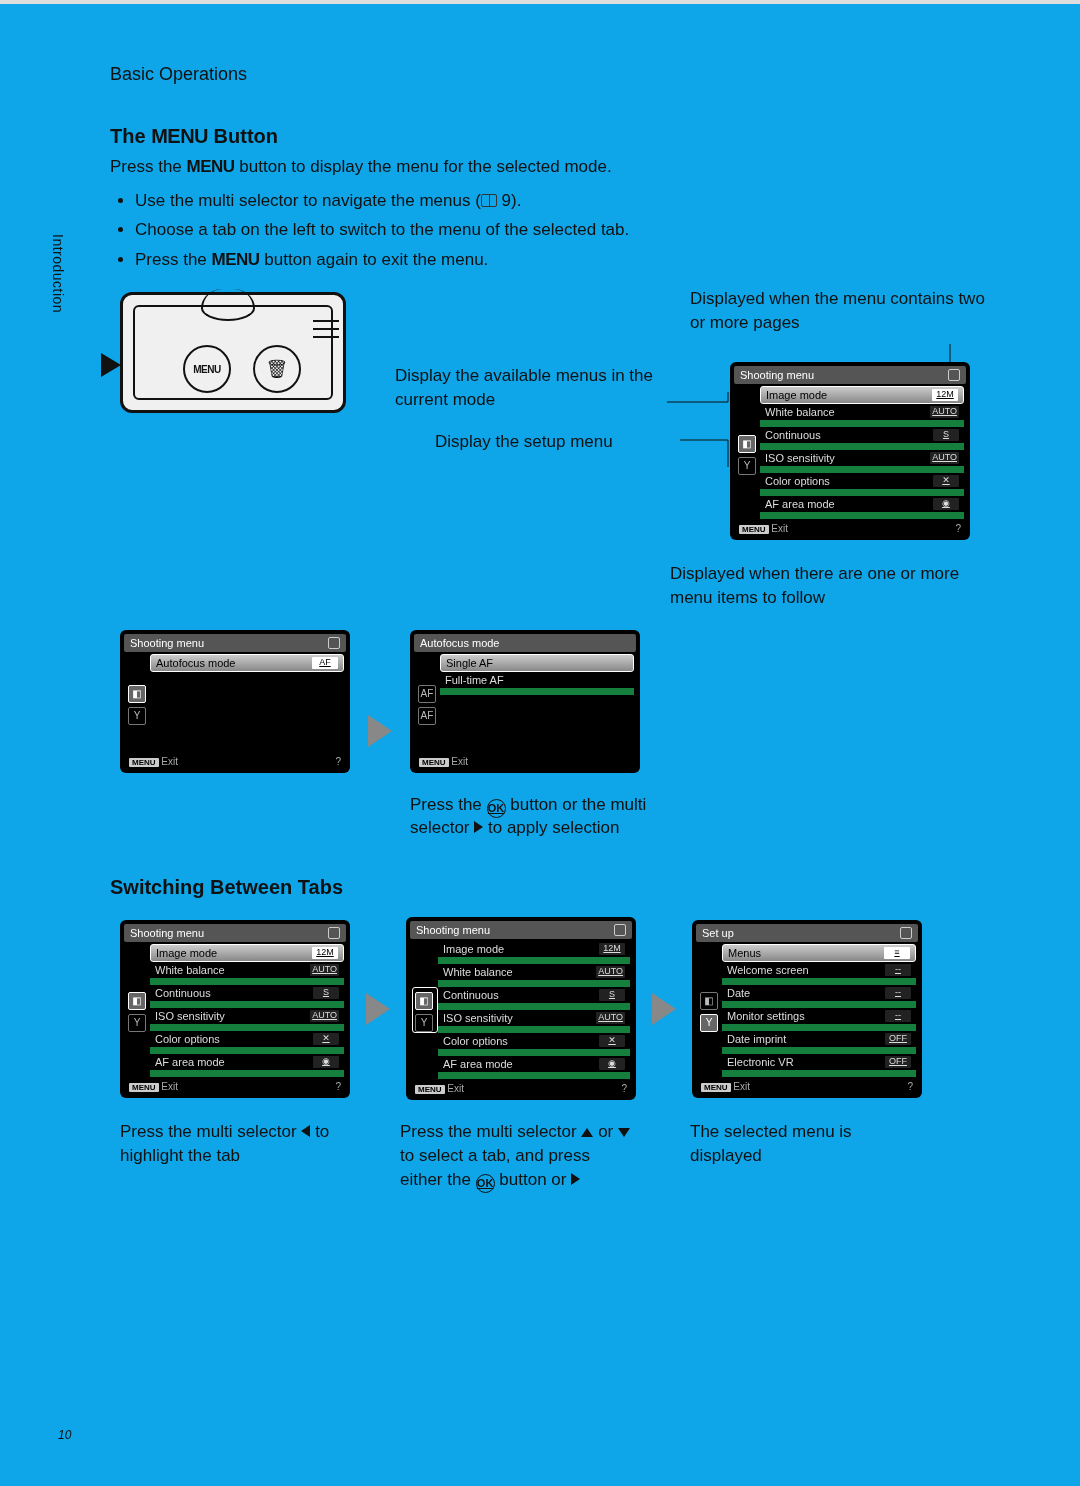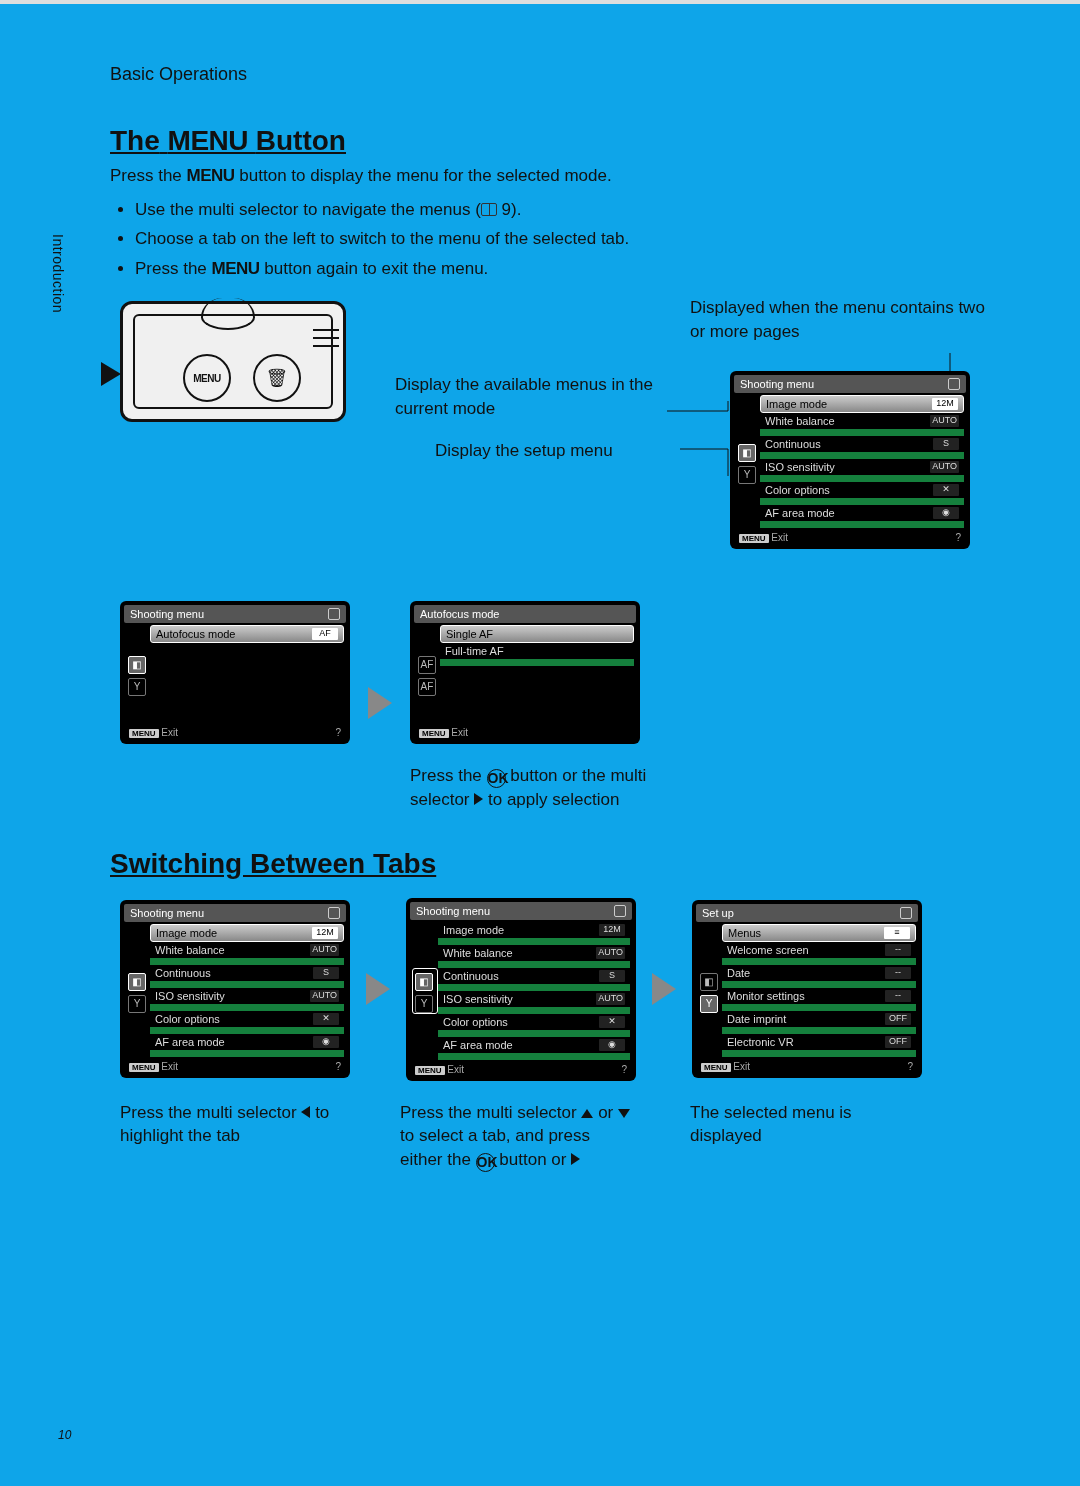--- a/index.html
+++ b/index.html
@@ -26,24 +26,23 @@
   .side-tab {
     position: absolute;
     left: 50px;
     top: 230px;
     writing-mode: vertical-rl;
     font-size: 14px;
     letter-spacing: 0.5px;
   }
   h2 {
     font-weight: bold;
-    font-size: 28px;
+    font-size: 20px;
     margin: 0 0 6px 0;
     padding-left: 70px;
-    text-decoration: underline;
   }
   .menu-word {
     font-family: "Arial Narrow", Arial, sans-serif;
     font-weight: bold;
     letter-spacing: -0.5px;
   }
   .body-text {
     padding-left: 70px;
     padding-right: 30px;
     line-height: 1.5;
@@ -68,26 +67,27 @@
     content:"";
     position:absolute;
     left:50%; top:0; bottom:0;
     border-left:1.3px solid #333;
   }
   .ok-btn {
     display:inline-block;
     width:17px;height:17px;
     border:1.5px solid #111;
     border-radius:50%;
-    font-size:14px;
+    font-size:11px;
     font-weight:bold;
-    text-align:right;
+    text-align:center;
     line-height:16px;
     position:relative; top:2px;
     font-family: Arial, sans-serif;
+    text-decoration: underline;
   }
   .tri-r, .tri-l, .tri-u, .tri-d {
     display:inline-block; width:0;height:0;
   }
   .tri-r { border-top:7px solid transparent; border-bottom:7px solid transparent; border-left:11px solid #111; }
   .tri-l { border-top:7px solid transparent; border-bottom:7px solid transparent; border-right:11px solid #111; }
   .tri-u { border-left:7px solid transparent; border-right:7px solid transparent; border-bottom:11px solid #111; }
   .tri-d { border-left:7px solid transparent; border-right:7px solid transparent; border-top:11px solid #111; }
 
   
@@ -171,21 +171,21 @@
     border-bottom:7px solid #15803d;
   }
   .lcd .item.sel {
     background: linear-gradient(#ccc,#888);
     color:#000;
     border-radius:3px;
     border:1px solid #fff;
   }
   .lcd .item .val {
     font-size:9px; background:#222; padding:0 2px; border-radius:1px;
-    min-width:22px; text-align:center;
+    min-width:22px; text-align:center;text-decoration:underline;
   }
   .lcd .item.sel .val { background:#fff; color:#000;}
   .lcd .footer {
     display:flex; justify-content:space-between; padding:2px 5px;
     color:#aaa; font-size:10px;
   }
   .lcd .footer .mbtn { background:#ccc;color:#000;font-size:8px;padding:0 3px;border-radius:1px;font-weight:bold;}
 
   .row-flex { display:flex; align-items:flex-start; }
   .caption { font-size:17px; line-height:1.4; }
@@ -295,20 +295,21 @@
         </div>
     </div>
 
     <svg style="position:absolute;left:620px;top:0;width:320px;height:260px;pointer-events:none">
       <path class="ld-line" d="M290 52 L290 70"></path>
       <path class="ld-line" d="M7 110 L68 110 L68 100"></path>
       <path class="ld-line" d="M20 148 L68 148 L68 175"></path>
     </svg>
   </div>
 
+  <div class="caption" style="padding-left:630px; padding-right:40px; margin-top:-10px;">Displayed when there are one or more menu items to follow</div>
 
   <div class="row-flex" style="margin-top:20px; padding-left:80px; gap:10px; align-items:flex-start;">
 
     <div class="lcd" style="width:230px;">
       <div class="titlebar">
           <span>Shooting menu</span>
           <span class="page-ind"></span>
         </div>
       <div class="row">
         <div class="tabcol">

